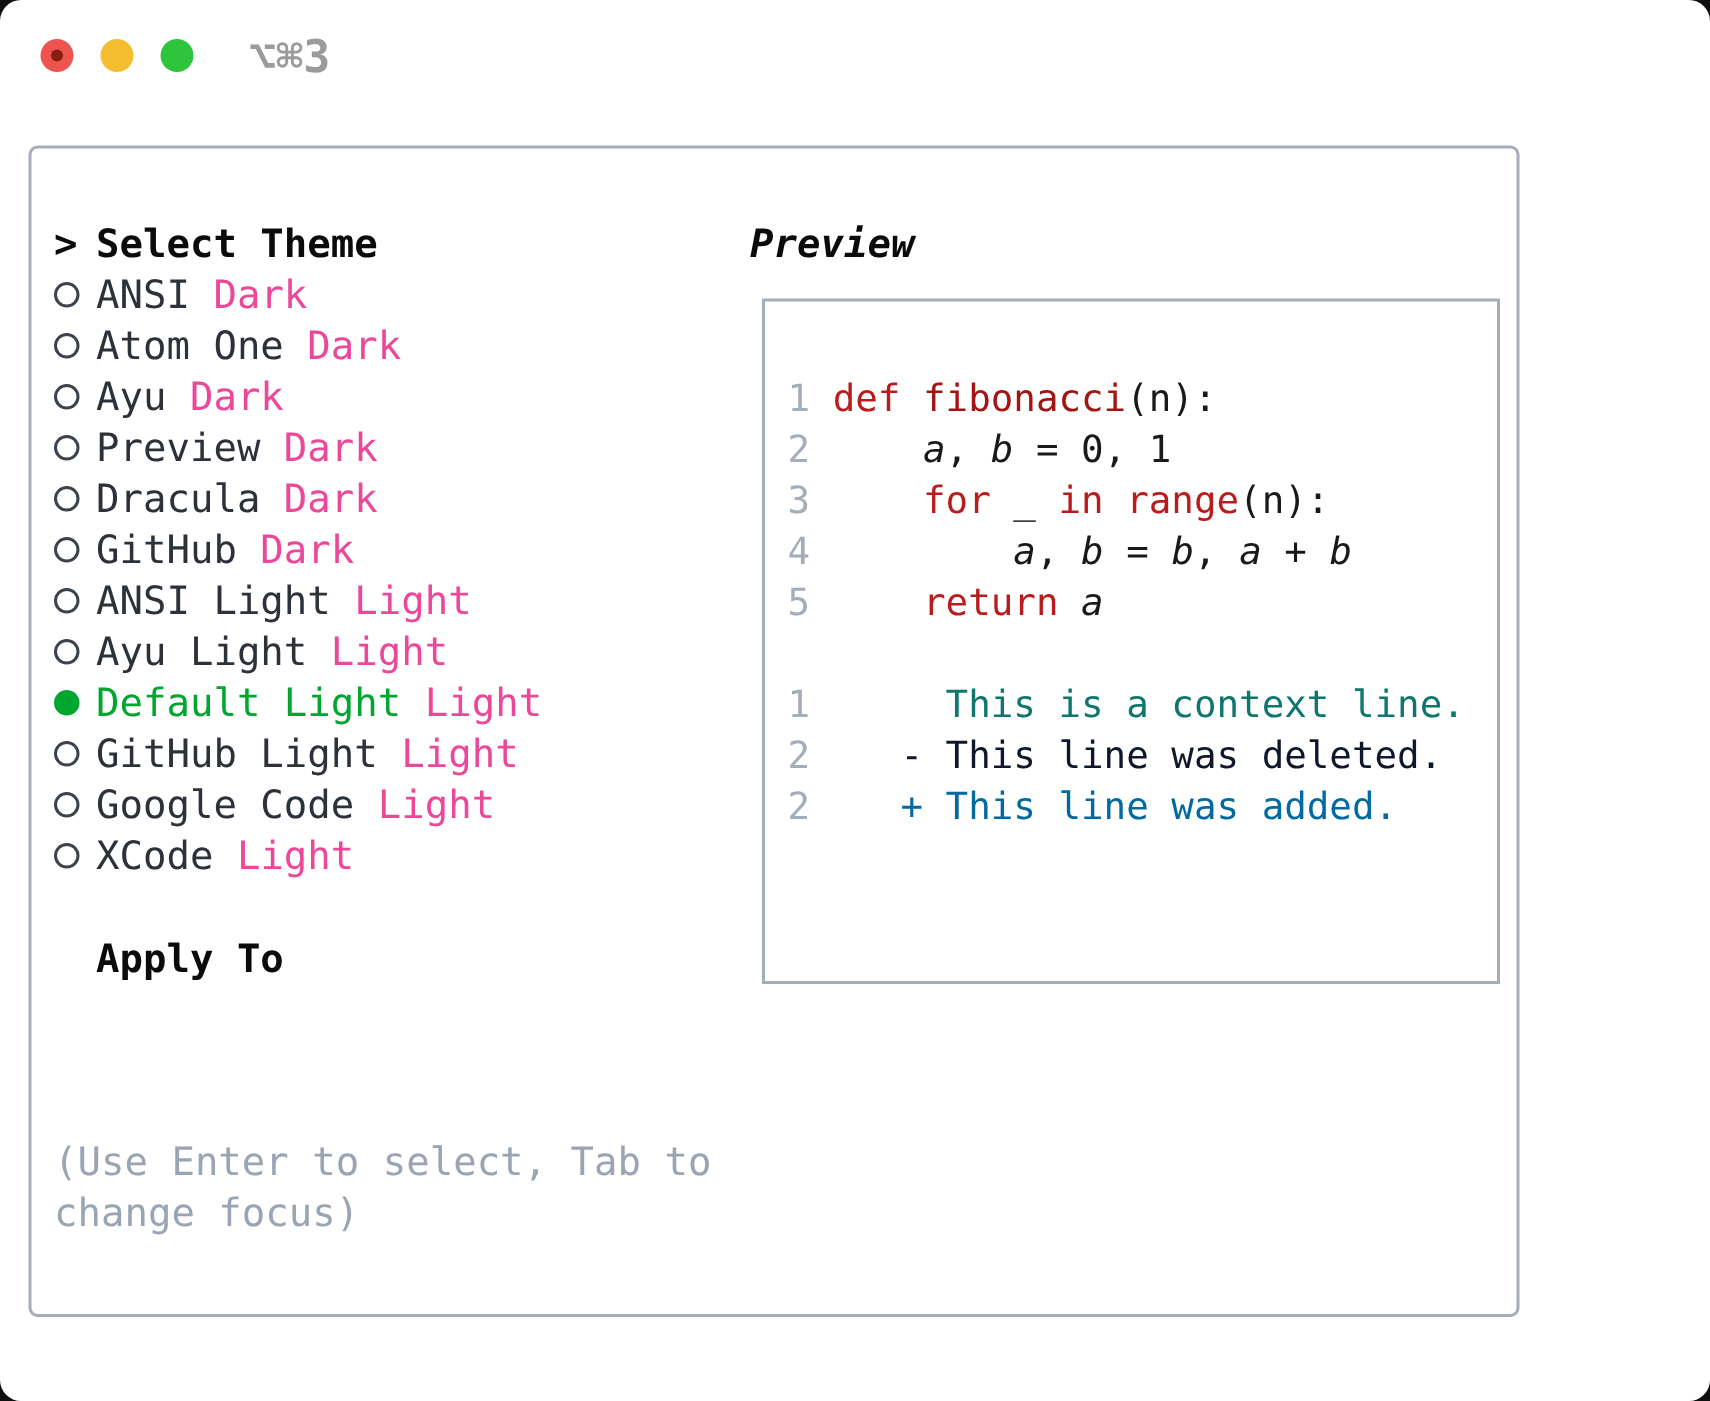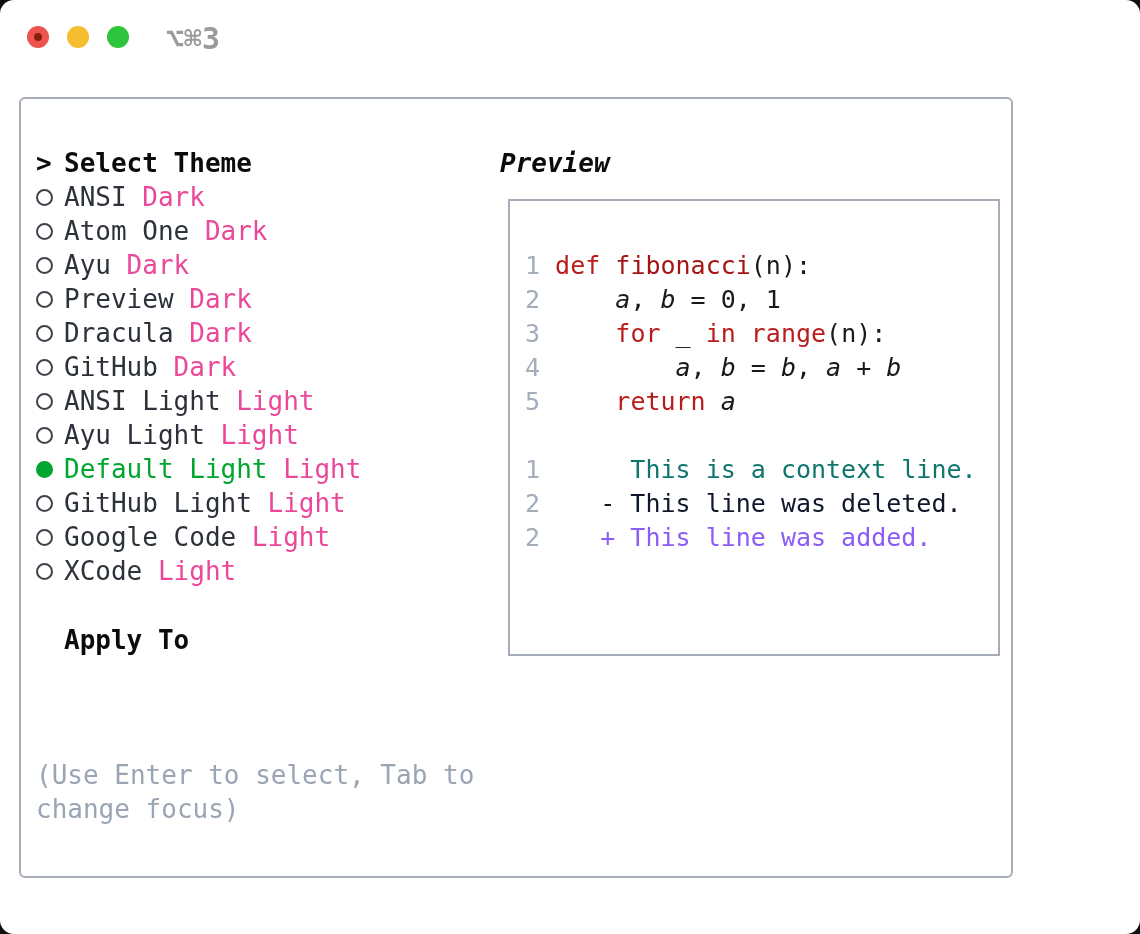--- a/index.html
+++ b/index.html
@@ -35,21 +35,21 @@
                border:2px solid #a6adb8;background:#fff;box-sizing:content-box;
                padding:48px 0 0 15px;overflow:hidden;}
   .cline{line-height:34px;font-size:25px;white-space:pre;color:#191919;}
   .ln{color:#a4adba;}
   .kw{color:#b91c1c;}
   .fn{color:#a31515;}
   .pl{color:#191919;}
   .var{color:#191919;font-style:italic;}
   .ctx{color:#0f766e;}
   .del{color:#0f172a;}
-  .add{color:#8b5cf6;}
+  .add{color:#0369a1;}
 </style>
 </head>
 <body>
 
 <div class="window">
 
   <div class="tl tl-red"></div>
   <div class="tl tl-yellow"></div>
   <div class="tl tl-green"></div>
   <div class="shortcut">⌥⌘3</div>

